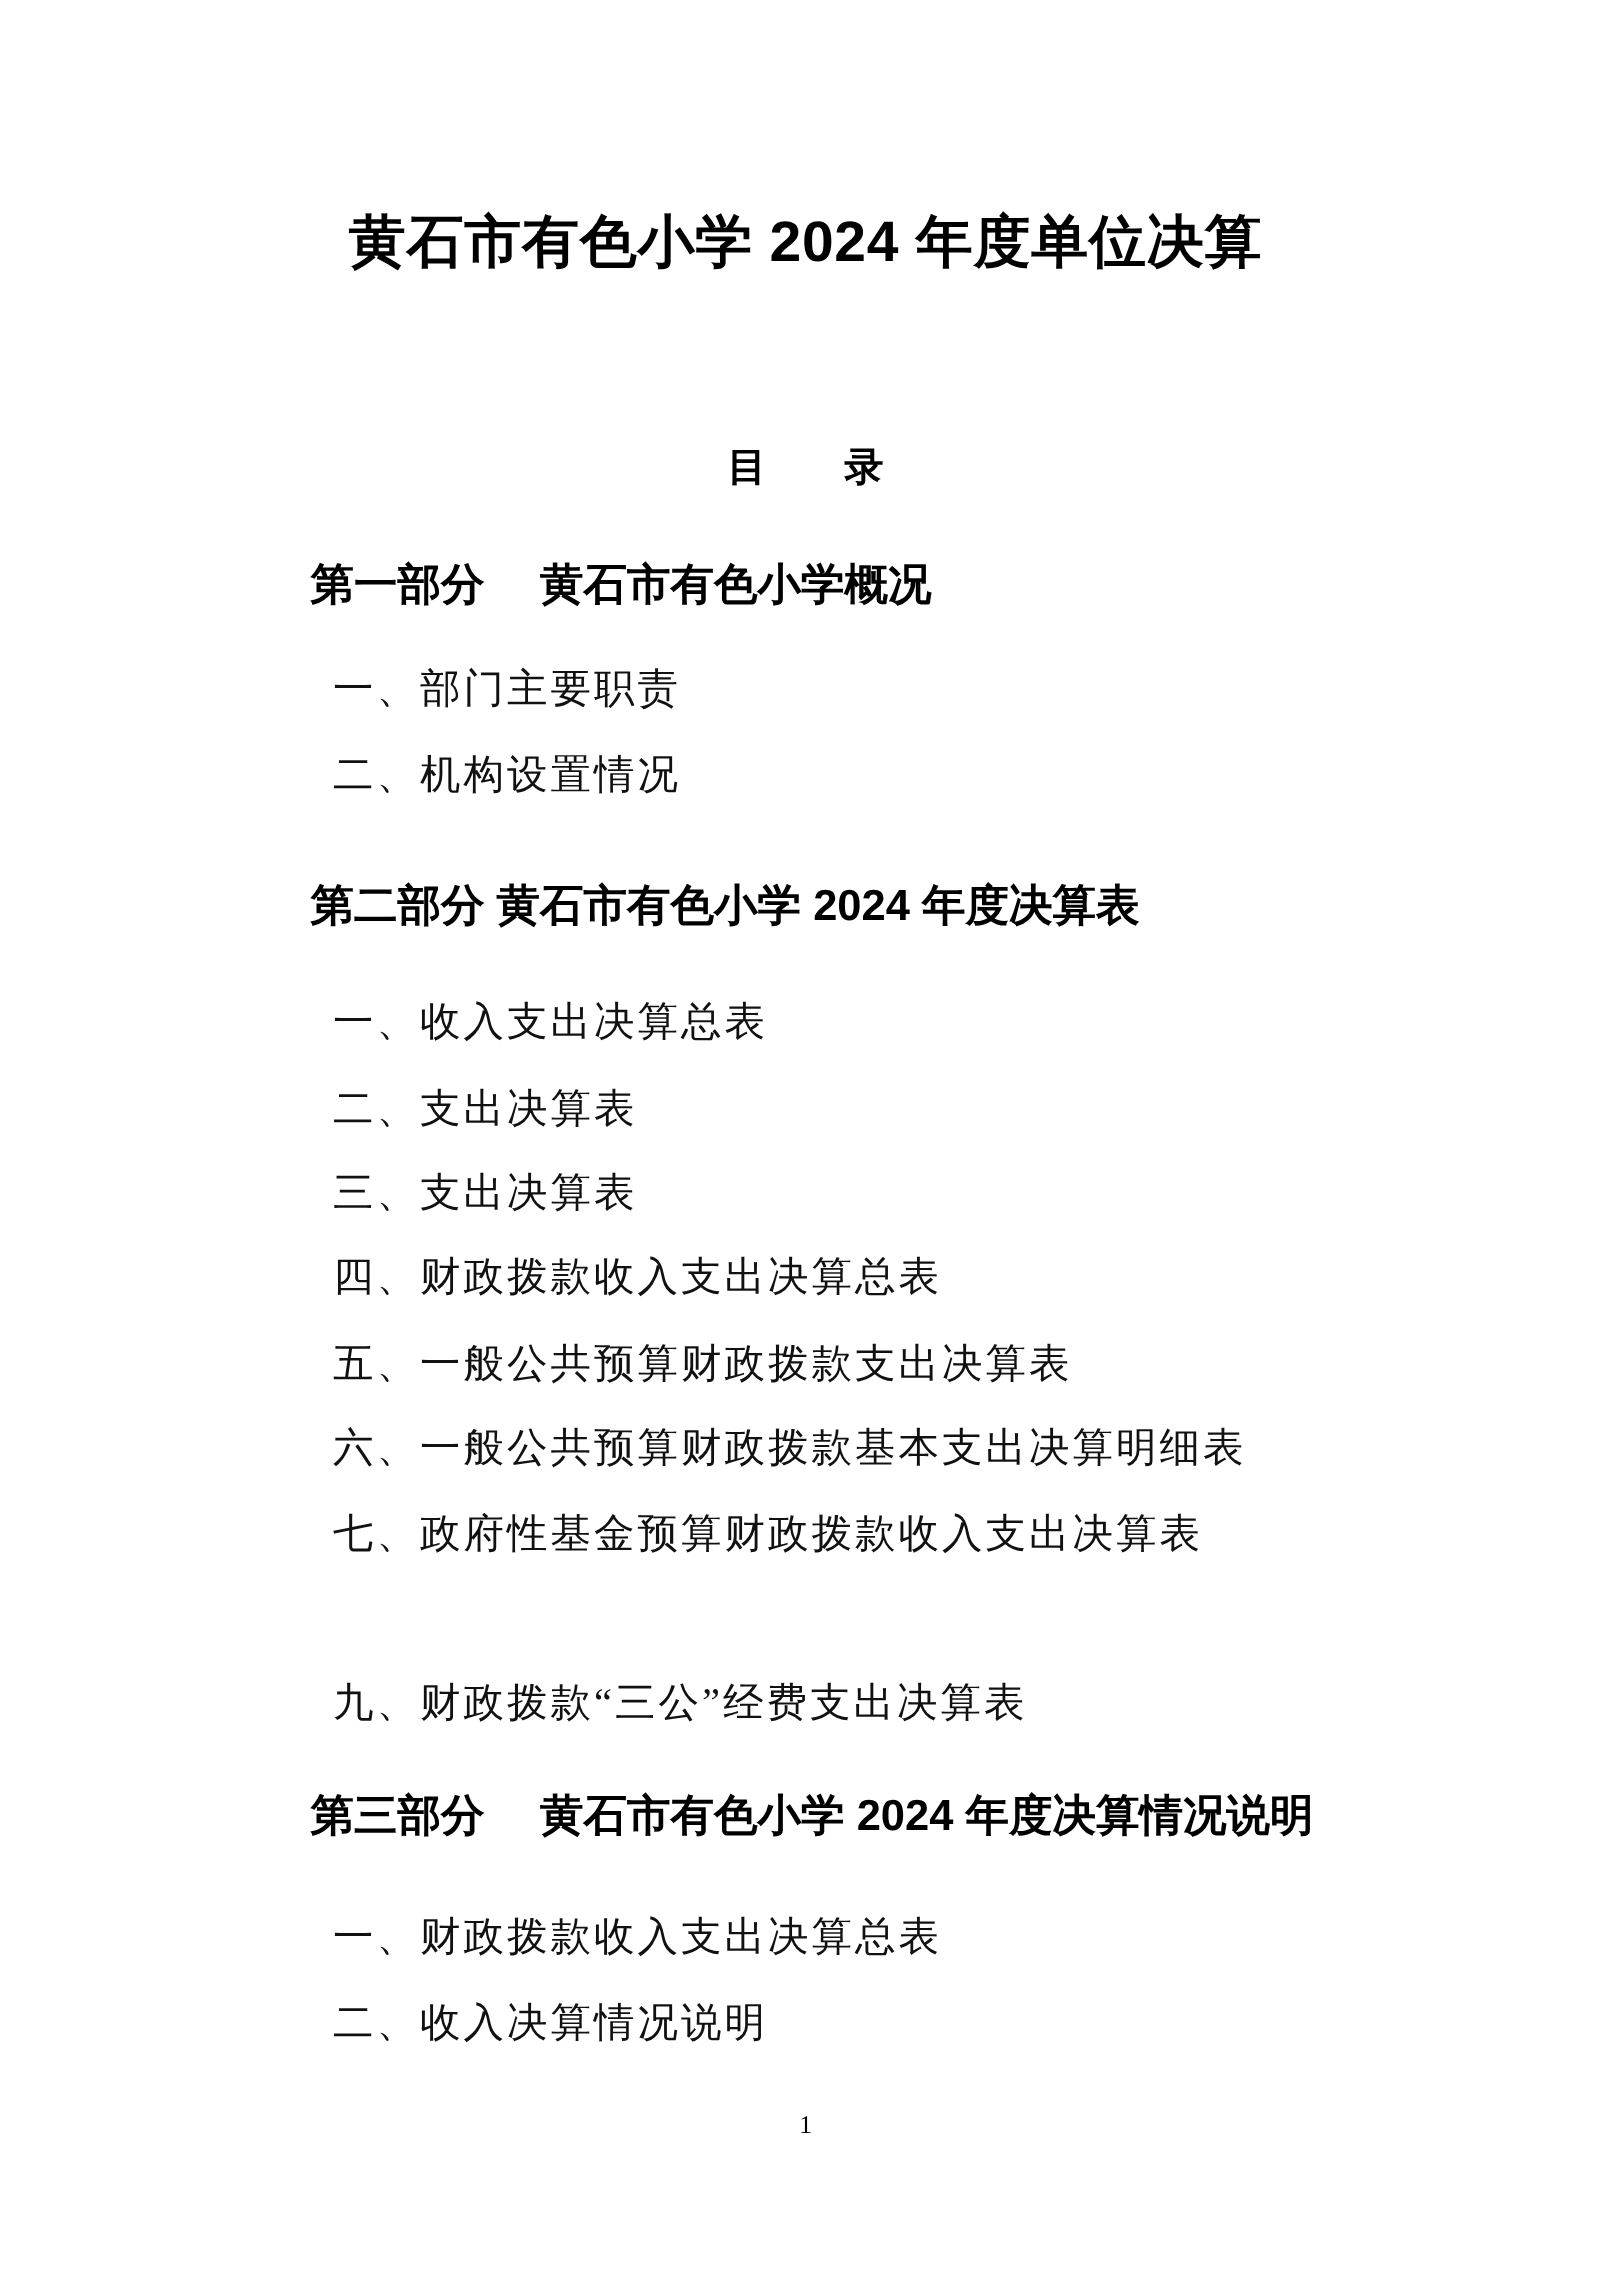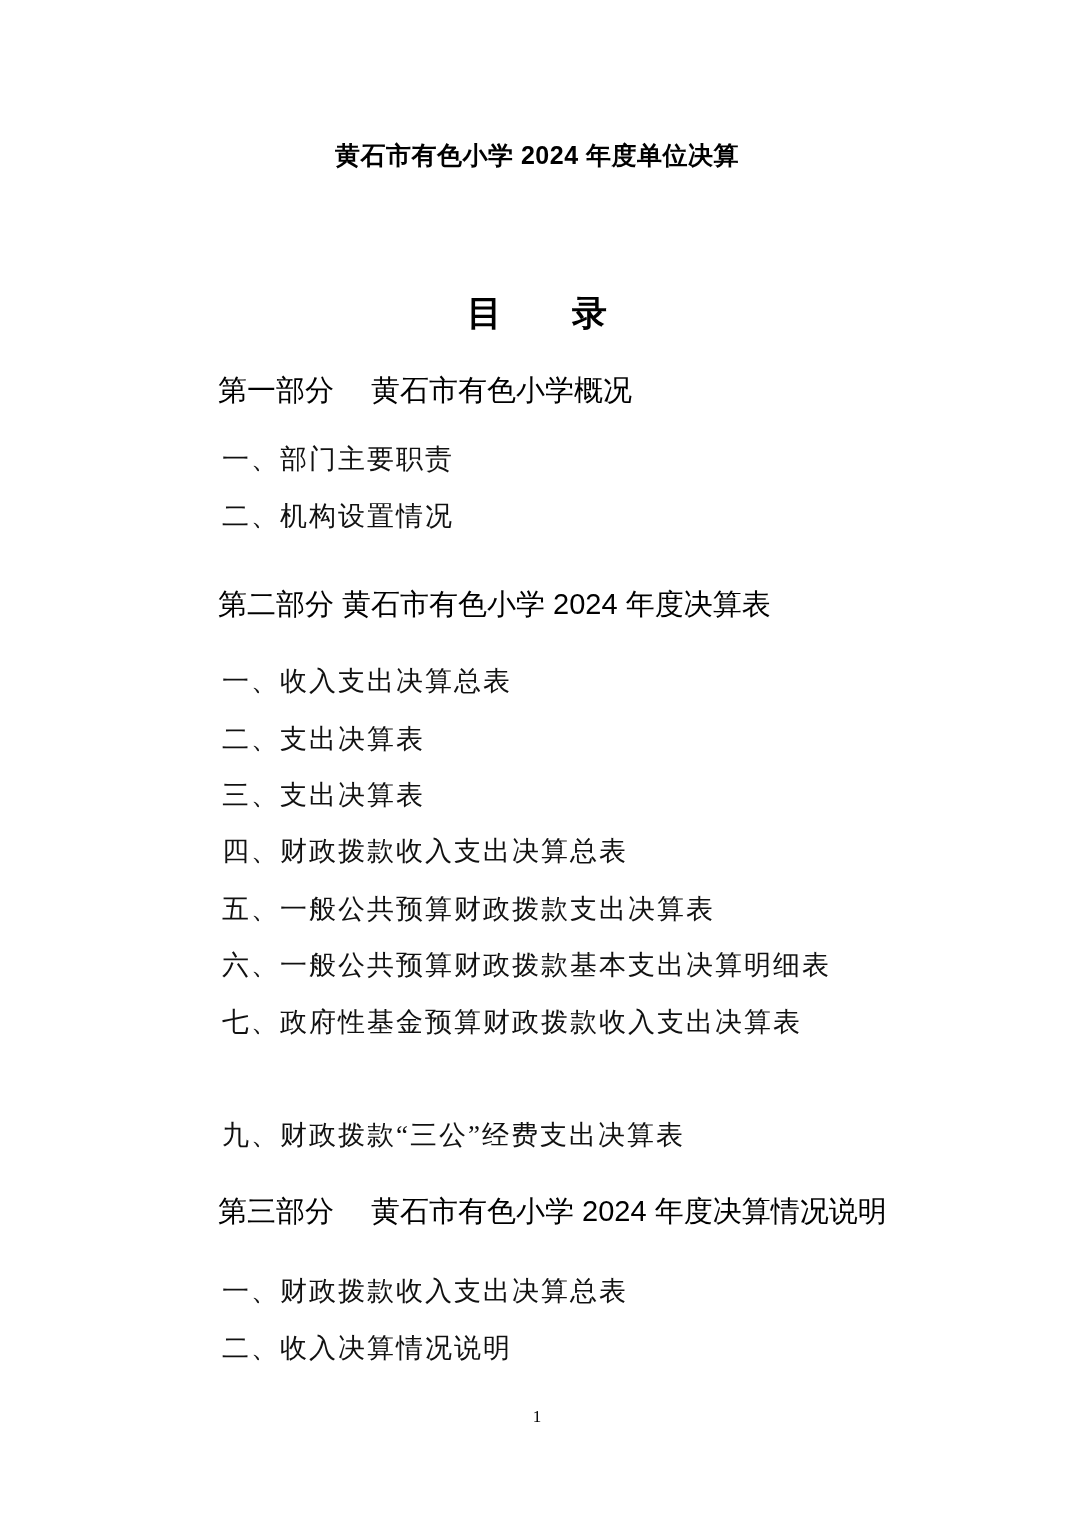--- a/index.html
+++ b/index.html
@@ -23,34 +23,34 @@
   }
   .centered {
     left: 0;
     right: 0;
     text-align: center;
   }
   .doc-title {
     top: 143px;
     font-family: "Liberation Sans", "DejaVu Sans", sans-serif;
     font-weight: bold;
-    font-size: 25px;
+    font-size: 38px;
     letter-spacing: 0.5px;
   }
   .toc-heading {
     top: 299px;
-    font-family: Liberation Mono, monospace;
+    font-family: Liberation Serif, serif;
     font-weight: bold;
-    font-size: 35px;
+    font-size: 26px;
     text-align: center;
   }
   .section-heading {
-    left: 218px;
+    left: 207px;
     font-family: "Liberation Sans", "DejaVu Sans", sans-serif;
-    font-weight: normal;
+    font-weight: bold;
     font-size: 29px;
   }
   .toc-item {
     left: 222px;
     font-family: "Liberation Serif", "DejaVu Serif", serif;
     font-weight: normal;
     font-size: 27px;
     letter-spacing: 2px;
     color: #111111;
   }

